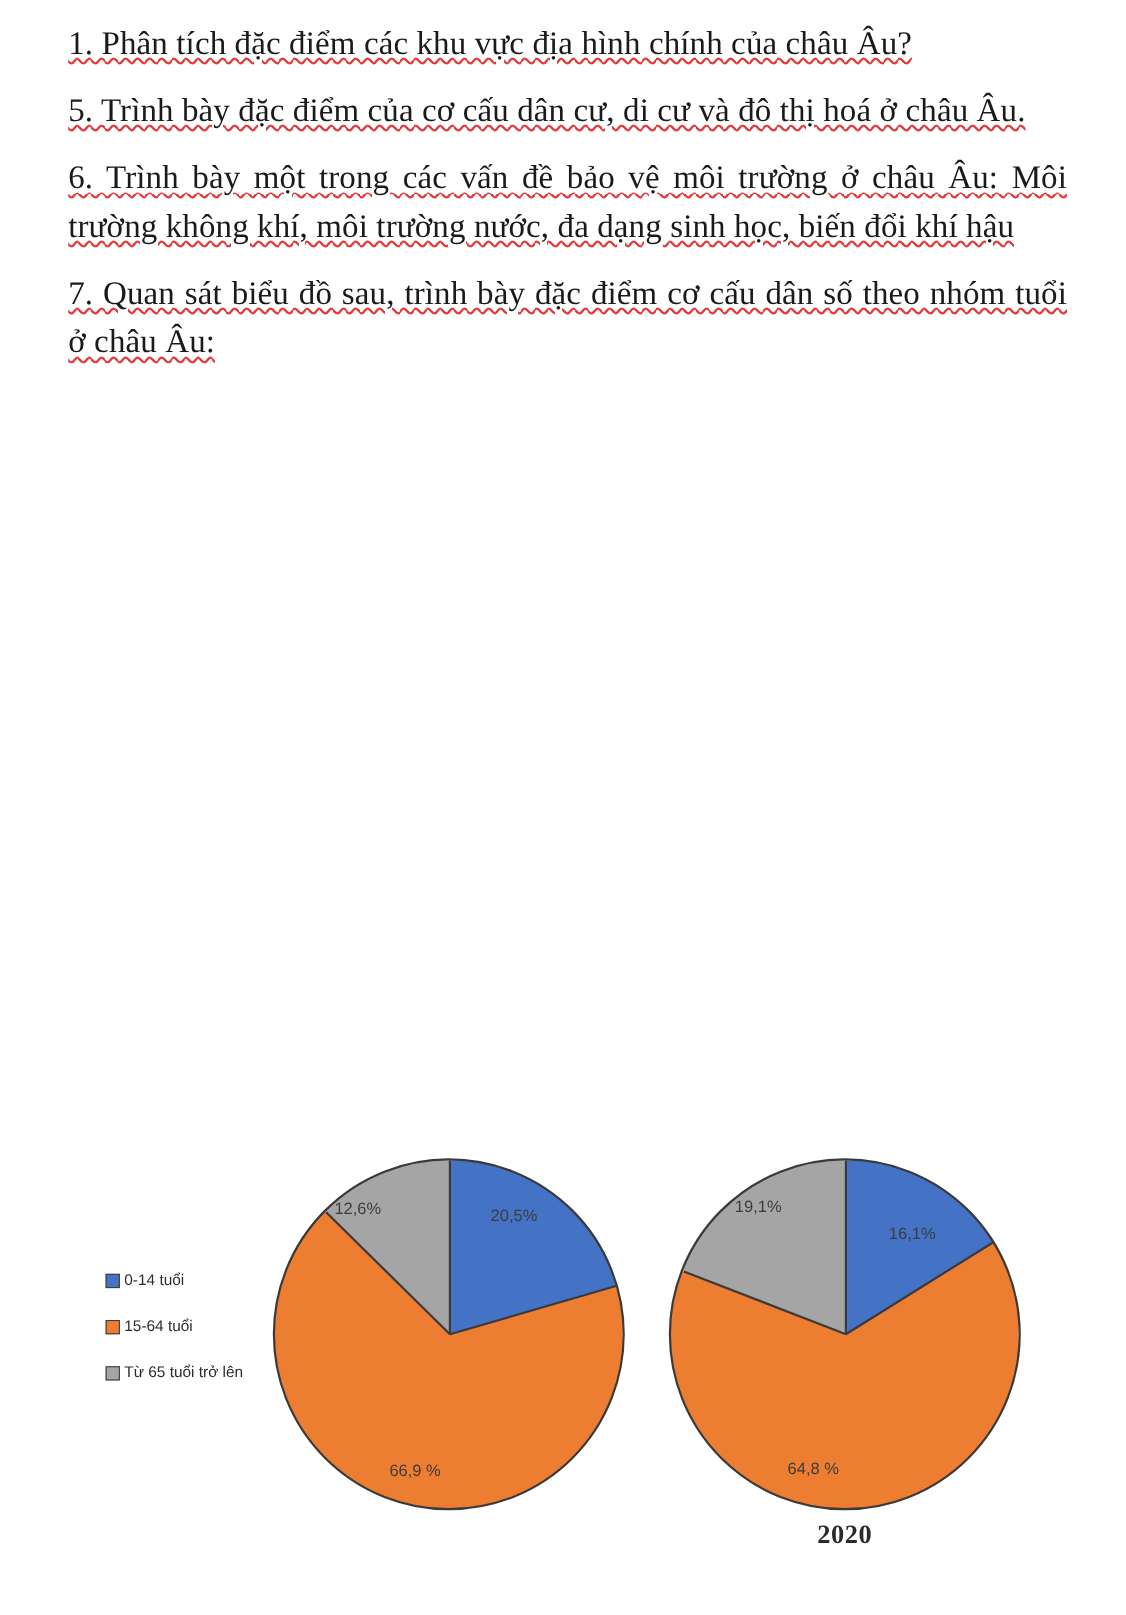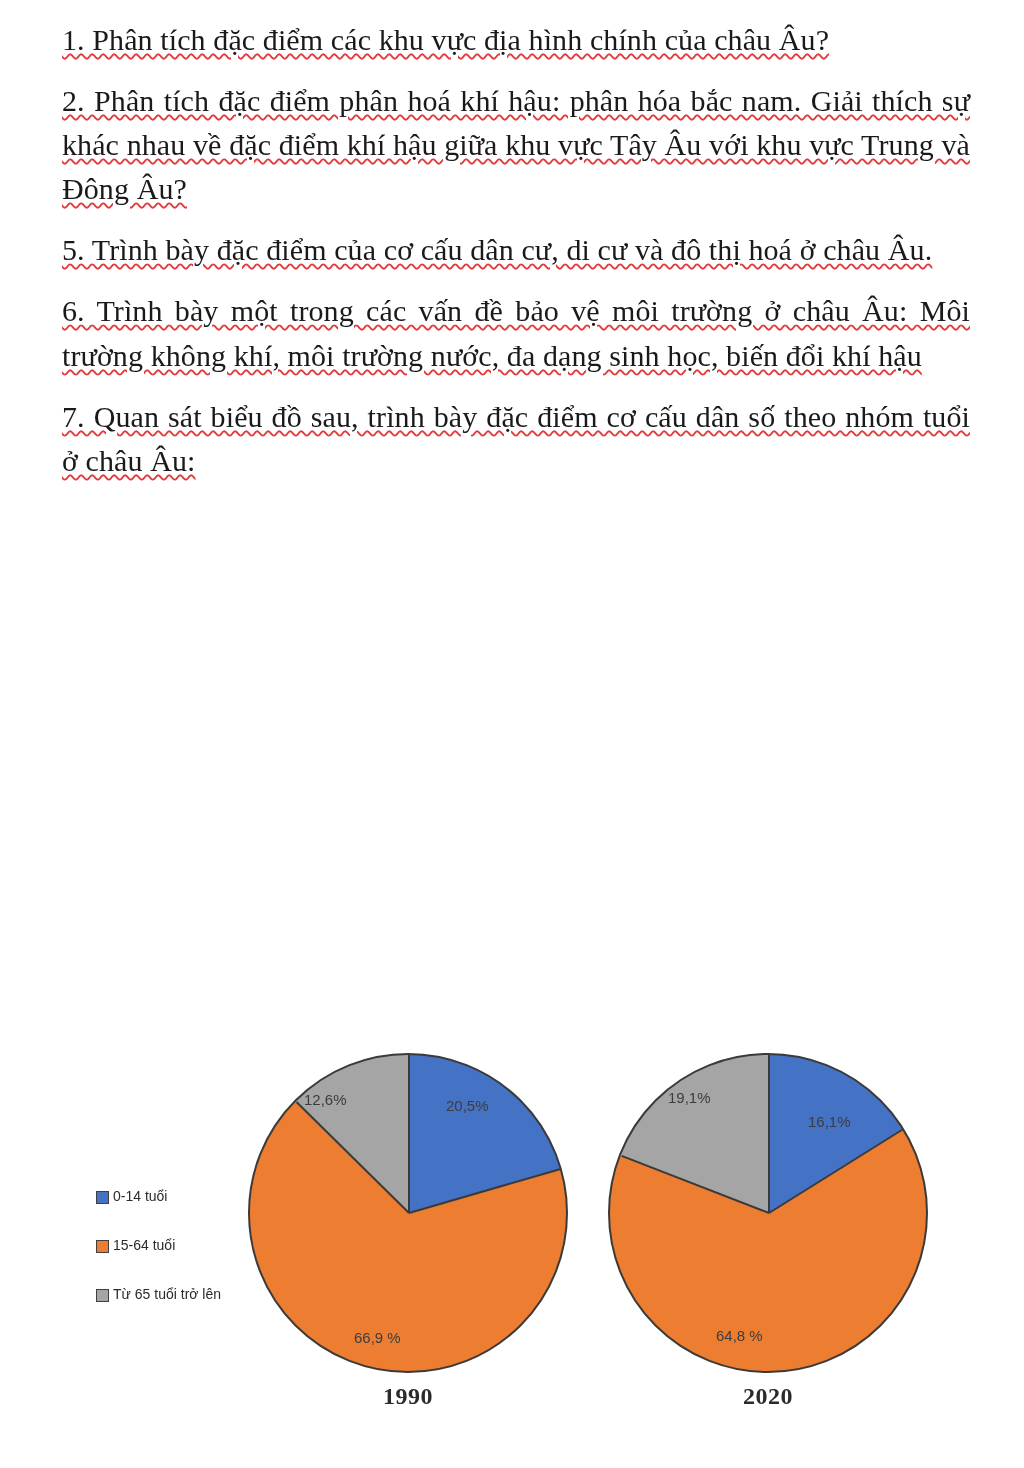--- a/index.html
+++ b/index.html
@@ -53,21 +53,20 @@
     top: 120px;
     width: 165px;
     font-family: "Liberation Sans", sans-serif;
     font-size: 14px;
     color: #2b2b2b;
   }
   .legend-row {
     display: flex;
     align-items: flex-start;
     margin-bottom: 26px;
-    margin-top: 33px;
   }
   .legend-swatch {
     width: 11px;
     height: 11px;
     margin-right: 4px;
     margin-top: 3px;
     flex: 0 0 auto;
     border: 1px solid #3f3f3f;
   }
   .legend-label {
@@ -117,21 +116,20 @@
   .pie-wrap.left .pie-title { left: 0; }
   .pie-wrap.right .pie-title { left: 0; text-align: center; }
 </style>
 </head>
 <body>
 
 <div class="page">
 
   <div class="questions">
     <p class="q"><span class="sq">1. Phân tích đặc điểm các khu vực địa hình chính của châu Âu?</span></p>
-    <p class="q"><span class="sq">2. Phân tích đặc điểm phân hoá khí hậu: phân hóa bắc nam. Giải thích sự khác nhau về đặc điểm khí hậu giữa khu vực Tây Âu với khu vực Trung và Đông Âu?</span></p>
     <p class="q"><span class="sq">5. Trình bày đặc điểm của cơ cấu dân cư, di cư và đô thị hoá ở châu Âu.</span></p>
     <p class="q"><span class="sq">6. Trình bày một trong các vấn đề bảo vệ môi trường ở châu Âu: Môi trường không khí, môi trường nước, đa dạng sinh học, biến đổi khí hậu</span></p>
     <p class="q"><span class="sq">7. Quan sát biểu đồ sau, trình bày đặc điểm cơ cấu dân số theo nhóm tuổi ở châu Âu:</span></p>
   </div>
 
   <div class="chart-area">
 
     <div class="legend">
       <div class="legend-row">
         <span class="legend-swatch" style="background:#4472C4"></span>
@@ -149,21 +147,20 @@
 
     <div class="pie-wrap left">
       <div class="pie" id="pie1990" style="background: conic-gradient(rgb(68, 114, 196) 0deg, rgb(68, 114, 196) 73.8deg, rgb(237, 125, 49) 73.8deg, rgb(237, 125, 49) 314.64deg, rgb(165, 165, 165) 314.64deg, rgb(165, 165, 165) 360deg);">
         <div class="sep" style="transform:rotate(0deg)"></div>
         <div class="sep" style="transform:rotate(73.8deg)"></div>
         <div class="sep" style="transform:rotate(314.6deg)"></div>
       </div>
       <div class="pie-label" style="left:198px; top:44px;">20,5%</div>
       <div class="pie-label" style="left:106px; top:276px;">66,9 %</div>
       <div class="pie-label" style="left:56px; top:38px;">12,6%</div>
-      <div class="pie-title">1990</div>
     </div>
 
     <div class="pie-wrap right">
       <div class="pie" id="pie2020" style="background: conic-gradient(rgb(68, 114, 196) 0deg, rgb(68, 114, 196) 57.96deg, rgb(237, 125, 49) 57.96deg, rgb(237, 125, 49) 291.24deg, rgb(165, 165, 165) 291.24deg, rgb(165, 165, 165) 360deg);">
         <div class="sep" style="transform:rotate(0deg)"></div>
         <div class="sep" style="transform:rotate(58deg)"></div>
         <div class="sep" style="transform:rotate(291.2deg)"></div>
       </div>
       <div class="pie-label" style="left:200px; top:40px;margin-top:20px;">16,1%</div>
       <div class="pie-label" style="left:108px; top:274px;">64,8 %</div>

